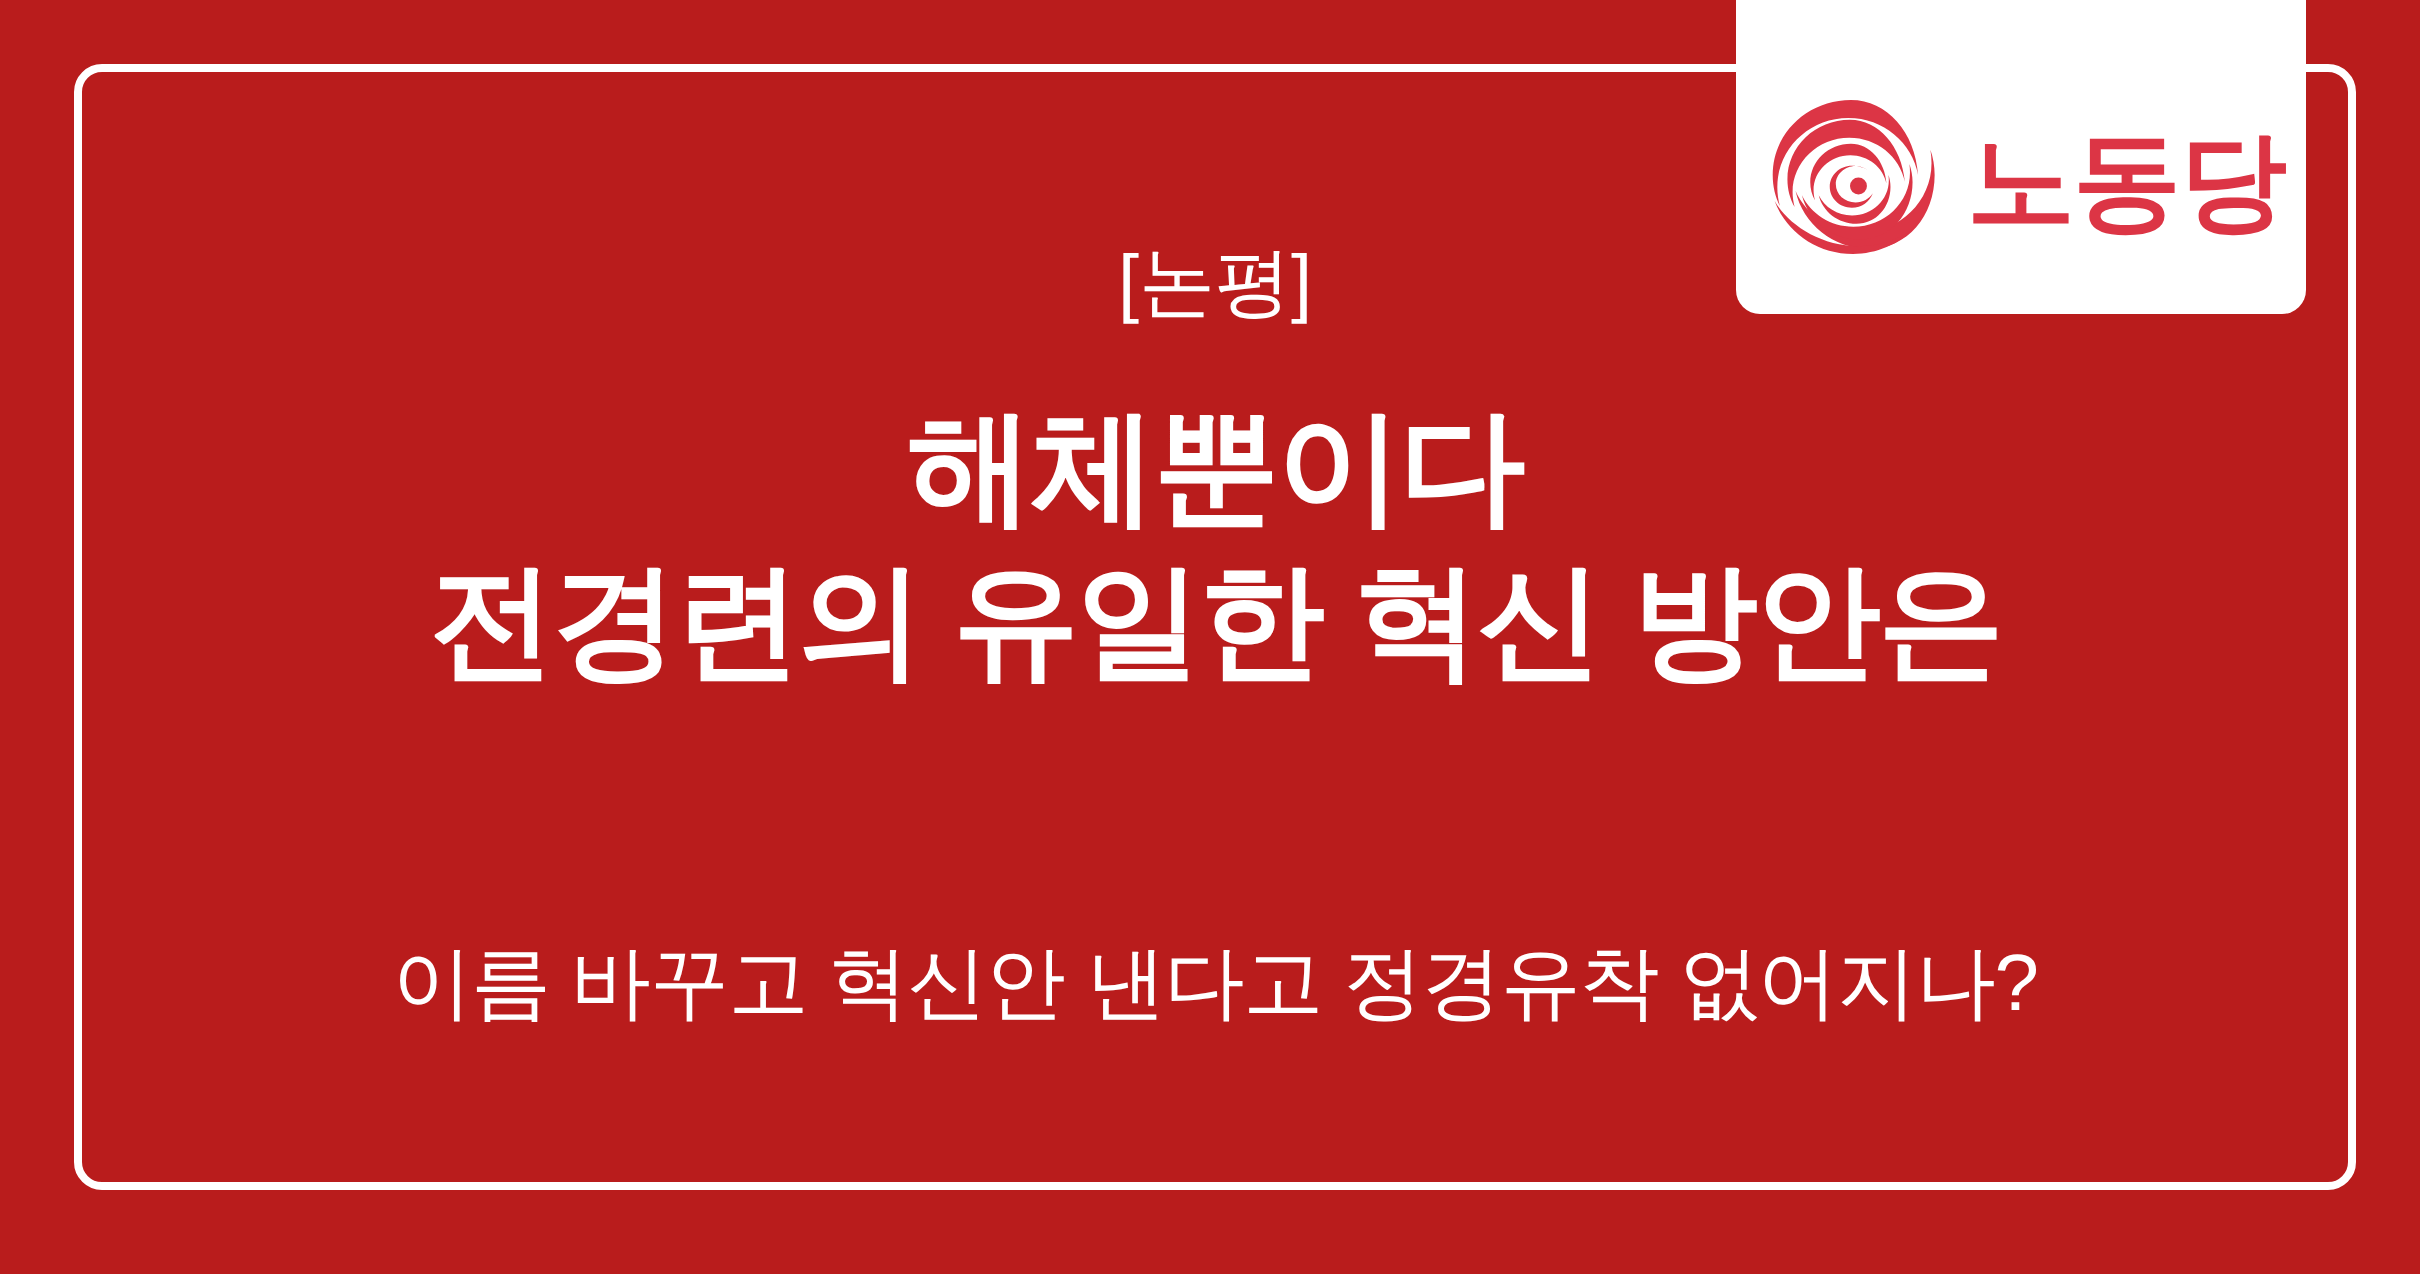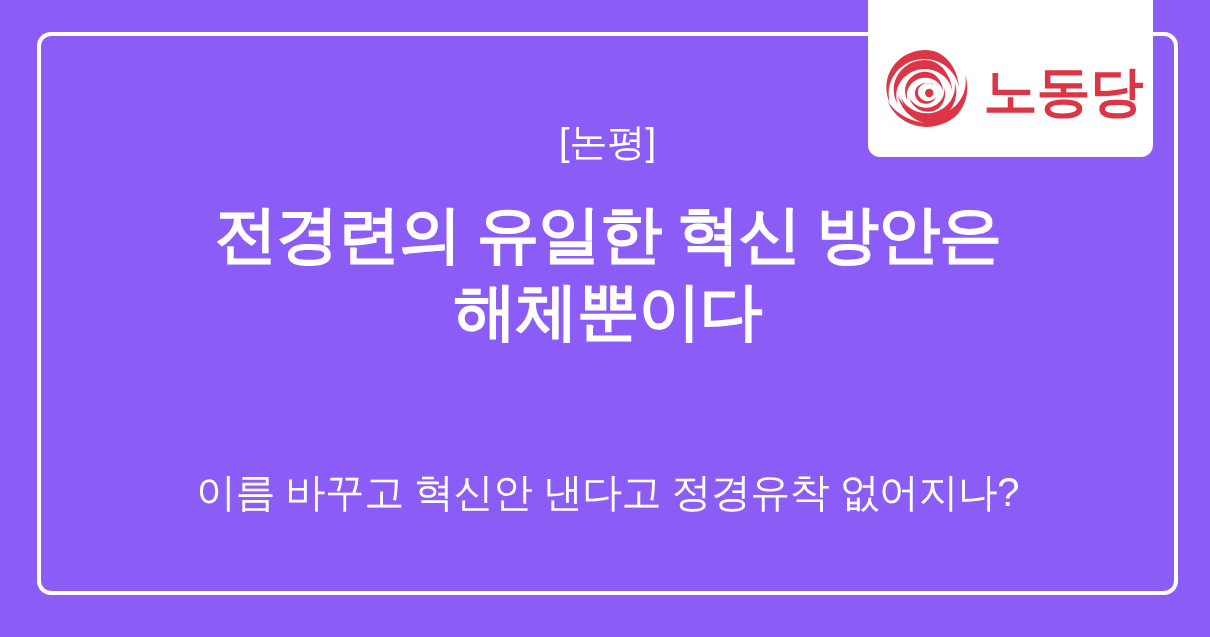--- a/index.html
+++ b/index.html
@@ -11,21 +11,21 @@
     width: 1210px;
     height: 637px;
     overflow: hidden;
     font-family: "Liberation Sans", "DejaVu Sans", sans-serif;
   }
 
   #card-root {
     position: relative;
     width: 1210px;
     height: 637px;
-    background: #8b5cf6;
+    background: #b91c1c;
     overflow: hidden;
   }
 
   
   #inner-frame {
     position: absolute;
     left: 37px;
     top: 32px;
     width: 1141px;   
     height: 563px;   
@@ -150,20 +150,20 @@
 
       <div id="party-name">노동당</div>
     </div>
   </div>
 
   <div id="content">
 
     <div id="eyebrow">[논평]</div>
 
     <h1 id="headline">
+      <span class="hl-line">해체뿐이다</span>
       <span class="hl-line">전경련의 유일한 혁신 방안은</span>
-      <span class="hl-line">해체뿐이다</span>
     </h1>
 
     <div id="subhead">이름 바꾸고 혁신안 낸다고 정경유착 없어지나?</div>
 
   </div>
 </div>
 
 </body></html>

